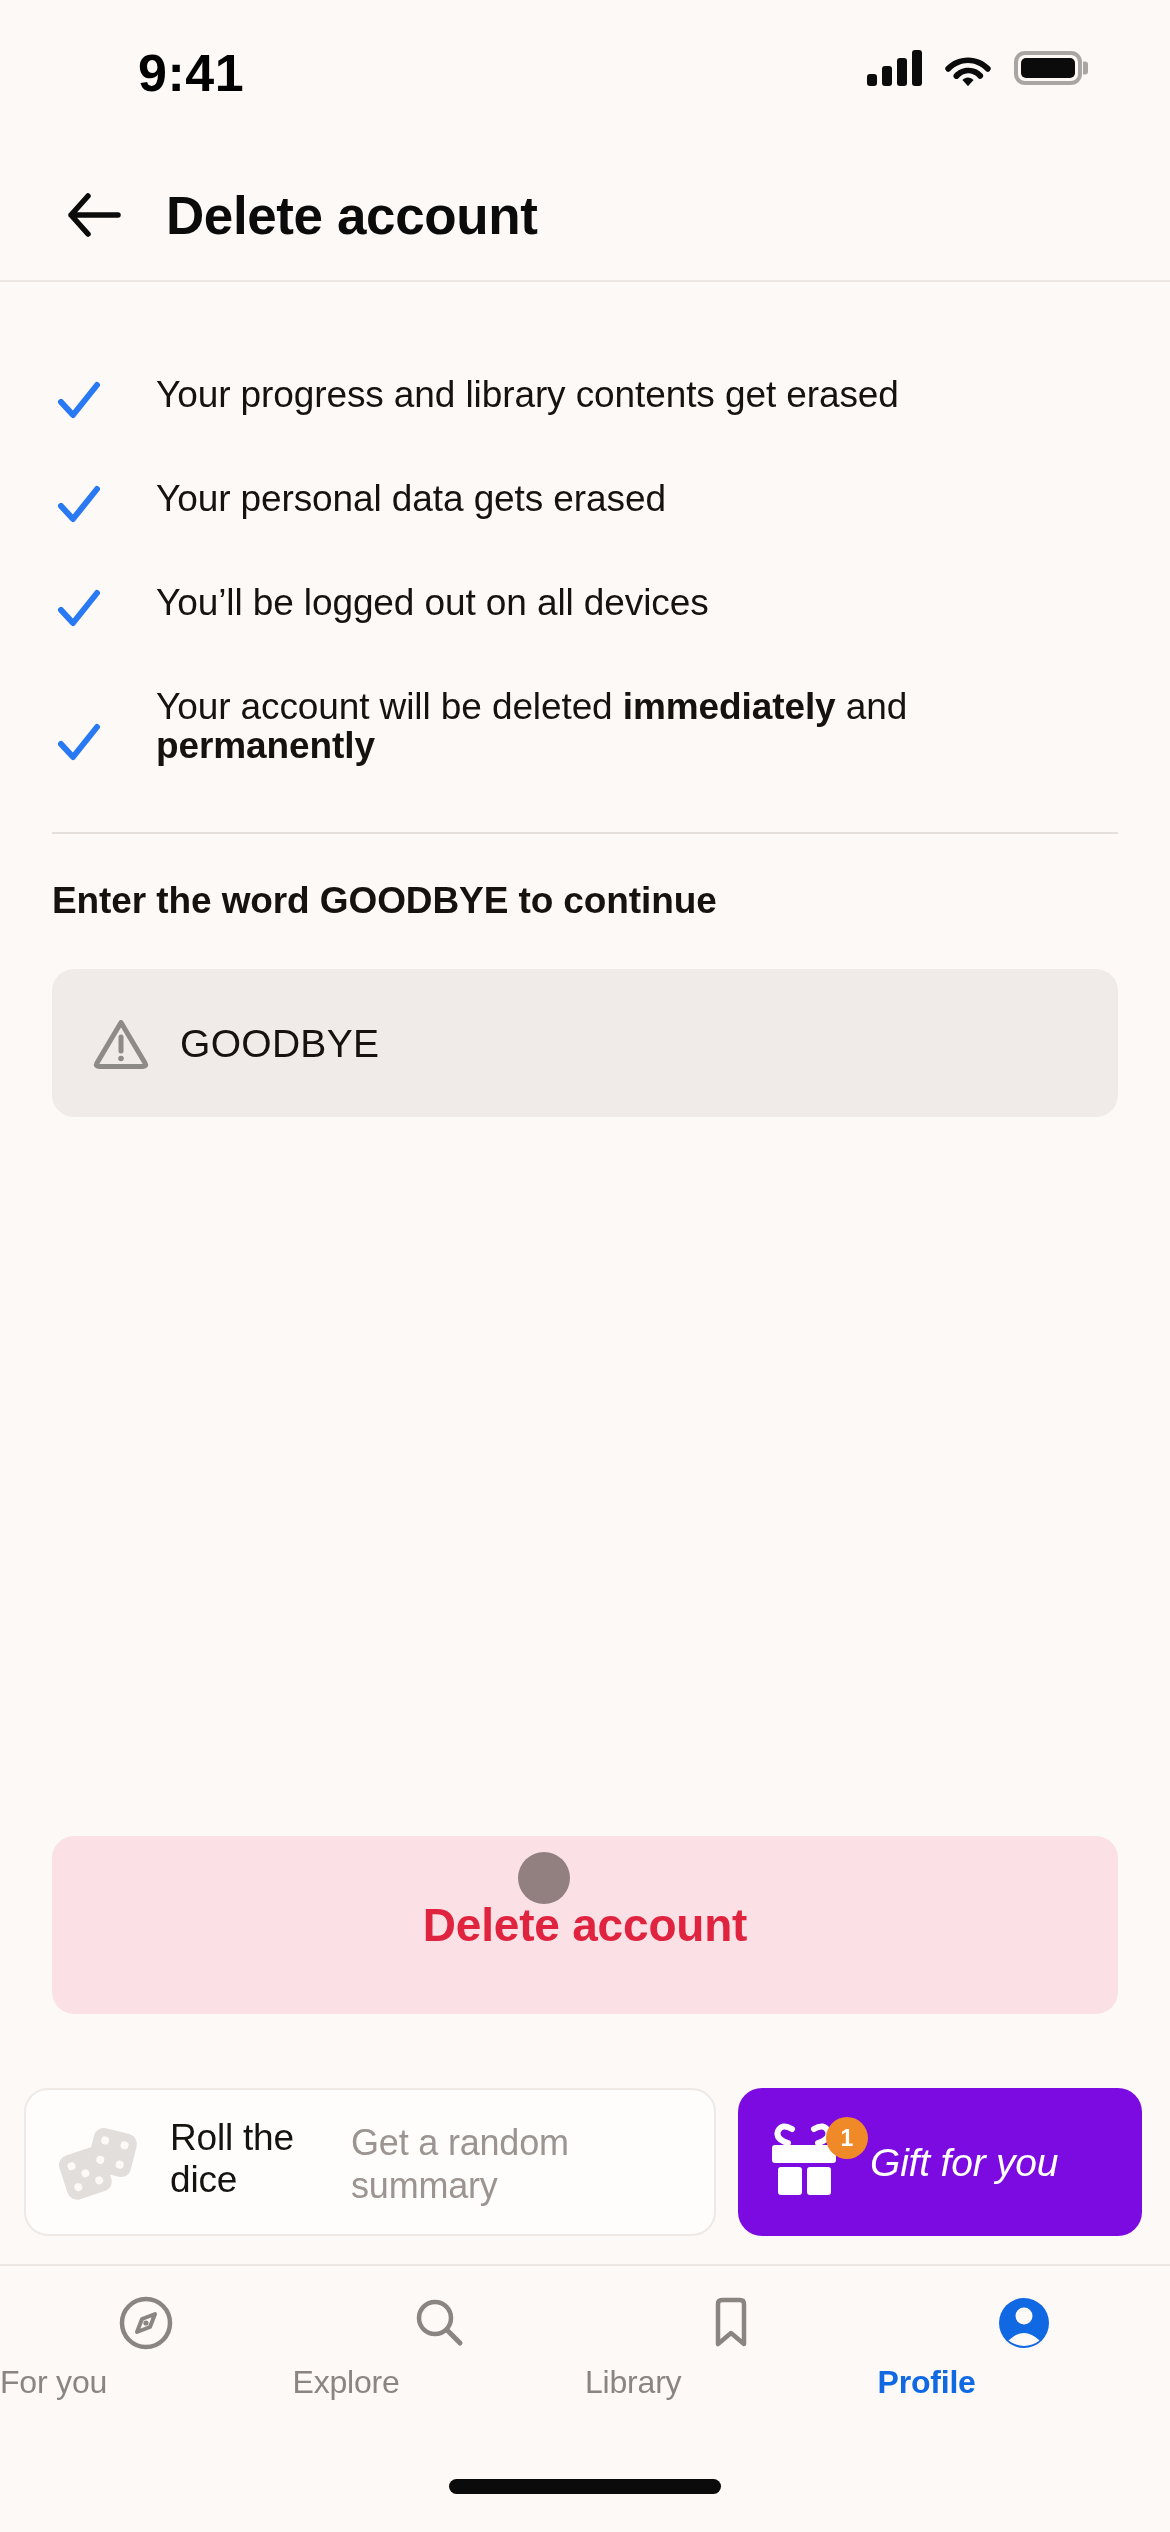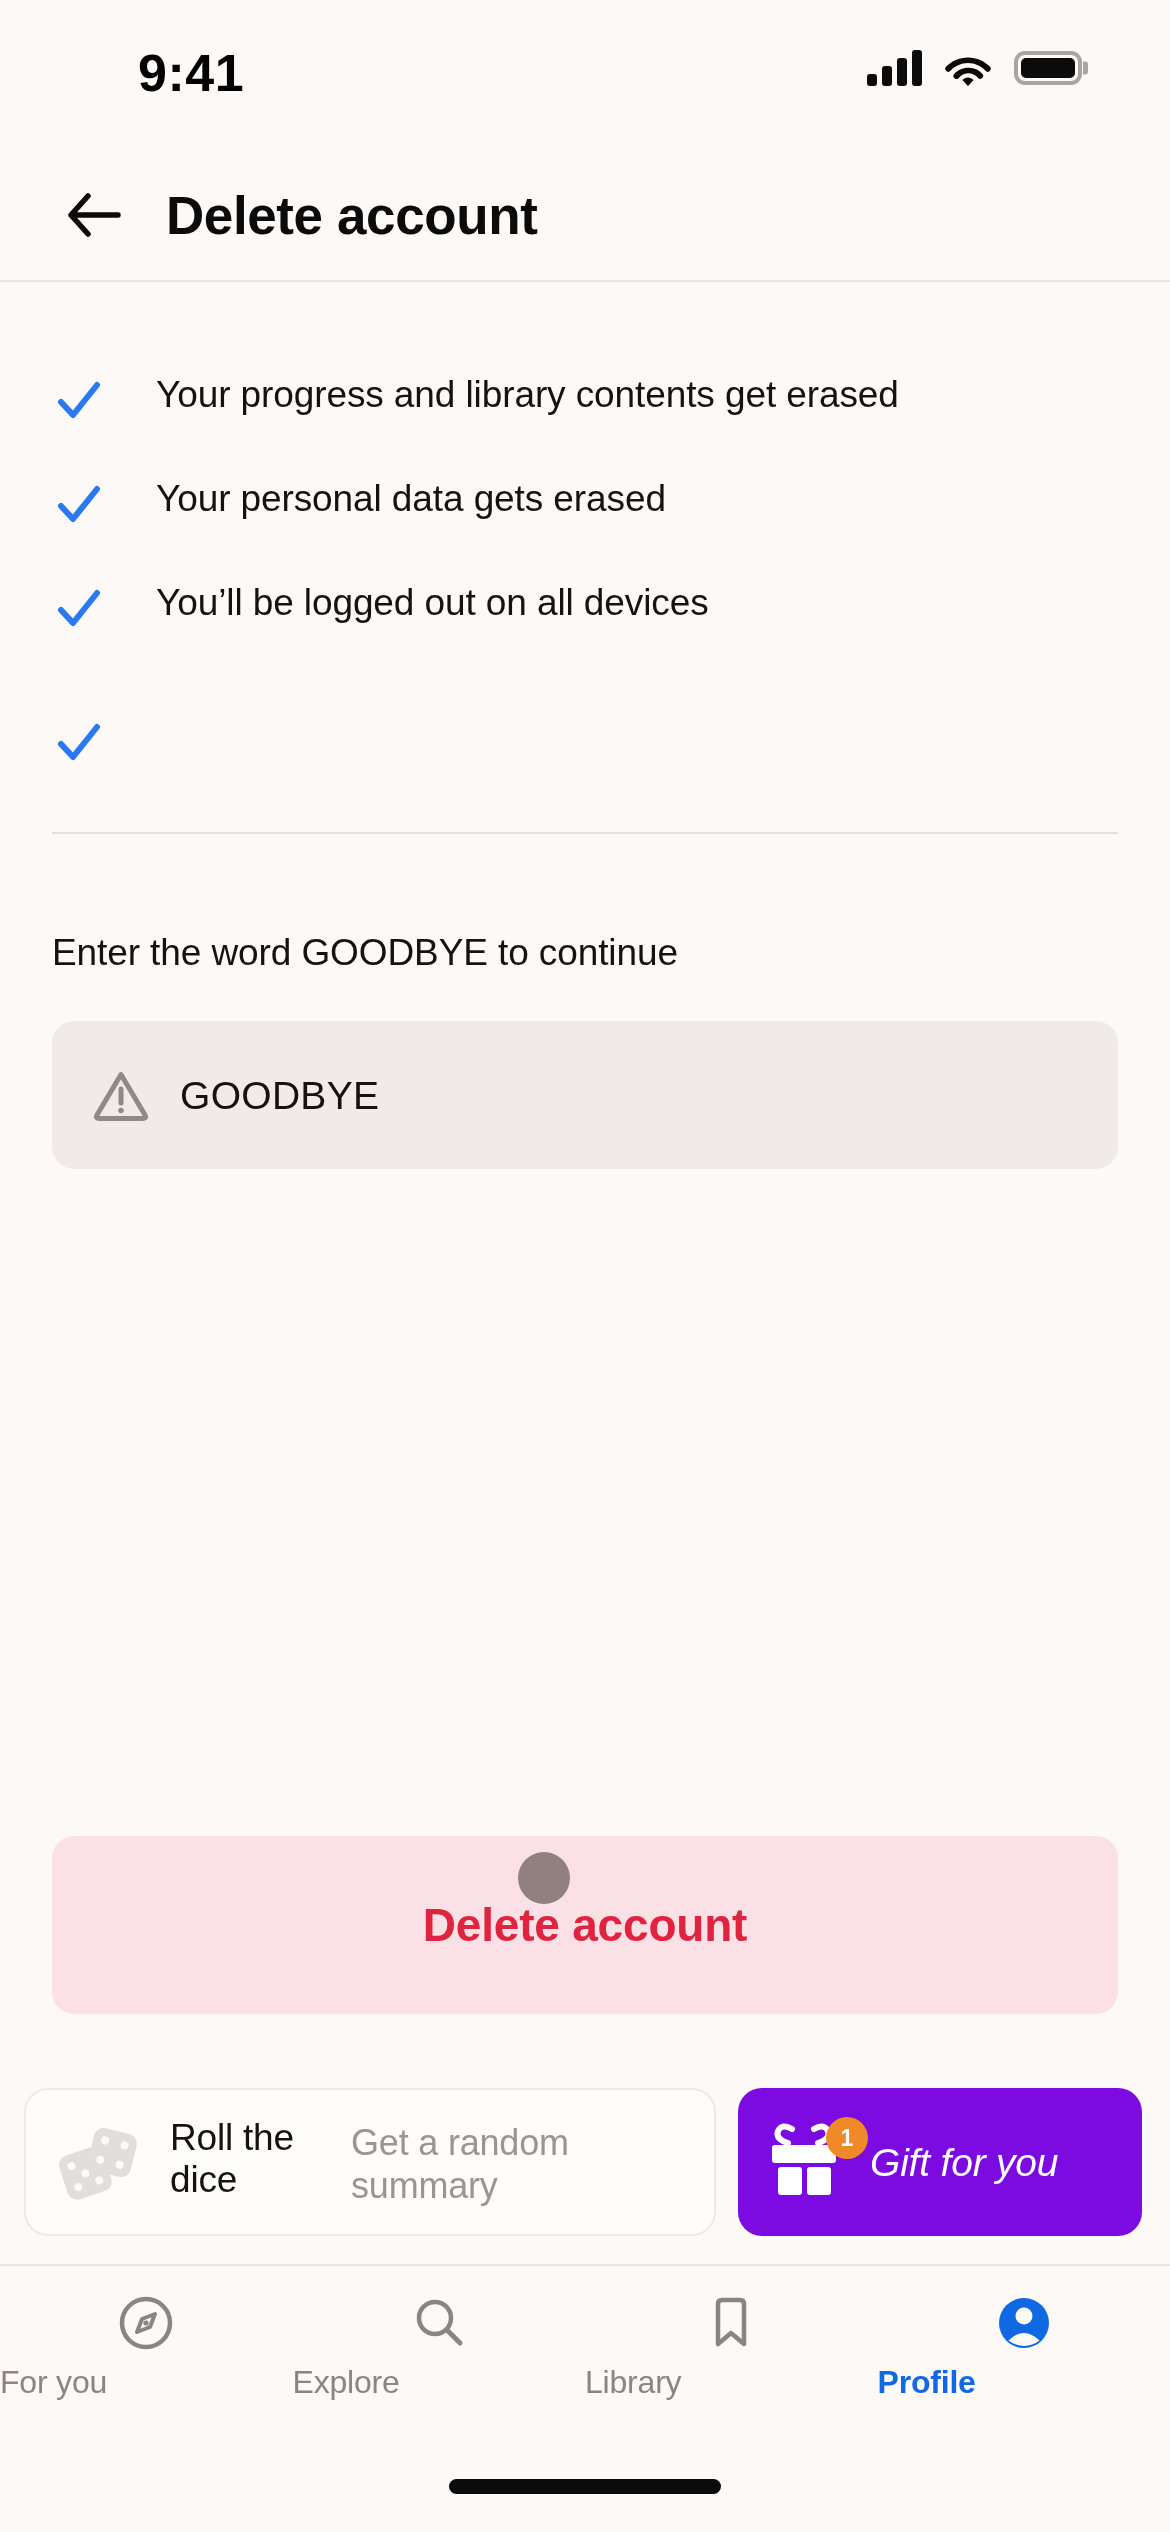--- a/index.html
+++ b/index.html
@@ -167,23 +167,24 @@
 
   .divider {
     height: 2px;
     background: #E6E0DC;
     margin: 66px 0 0 0;
   }
 
   .confirm-label {
     font-size: 37px;
     color: #15120F;
-    margin-top: 100px;
+    margin-top: 48px;
     letter-spacing: -0.1px;
     line-height: 1;
+    font-weight: bold;
   }
 
   .input-field {
     margin-top: 50px;
     height: 148px;
     background: #F0EBE9;
     border-radius: 22px;
     display: flex;
     align-items: center;
     padding-left: 40px;
@@ -431,20 +432,21 @@
         </div>
         <div class="check-text">You’ll be logged out on all devices</div>
       </div>
 
       <div class="check-row two-line">
         <div class="check-ico">
           <svg width="46" height="46" viewBox="0 0 46 46">
               <path d="M5 24 L17 37 L41 7" fill="none" stroke="#2979F2" stroke-width="6" stroke-linecap="round" stroke-linejoin="round"></path>
             </svg>
         </div>
+        <div class="check-text"><span>Your account will be deleted </span><b>immediately</b><span> and </span><b>permanently</b></div>
       </div>
 
     </div>
 
     <div class="divider"></div>
 
     <div class="confirm-label">Enter the word GOODBYE to continue</div>
 
     <div class="input-field">
       <div class="warn-ico">

